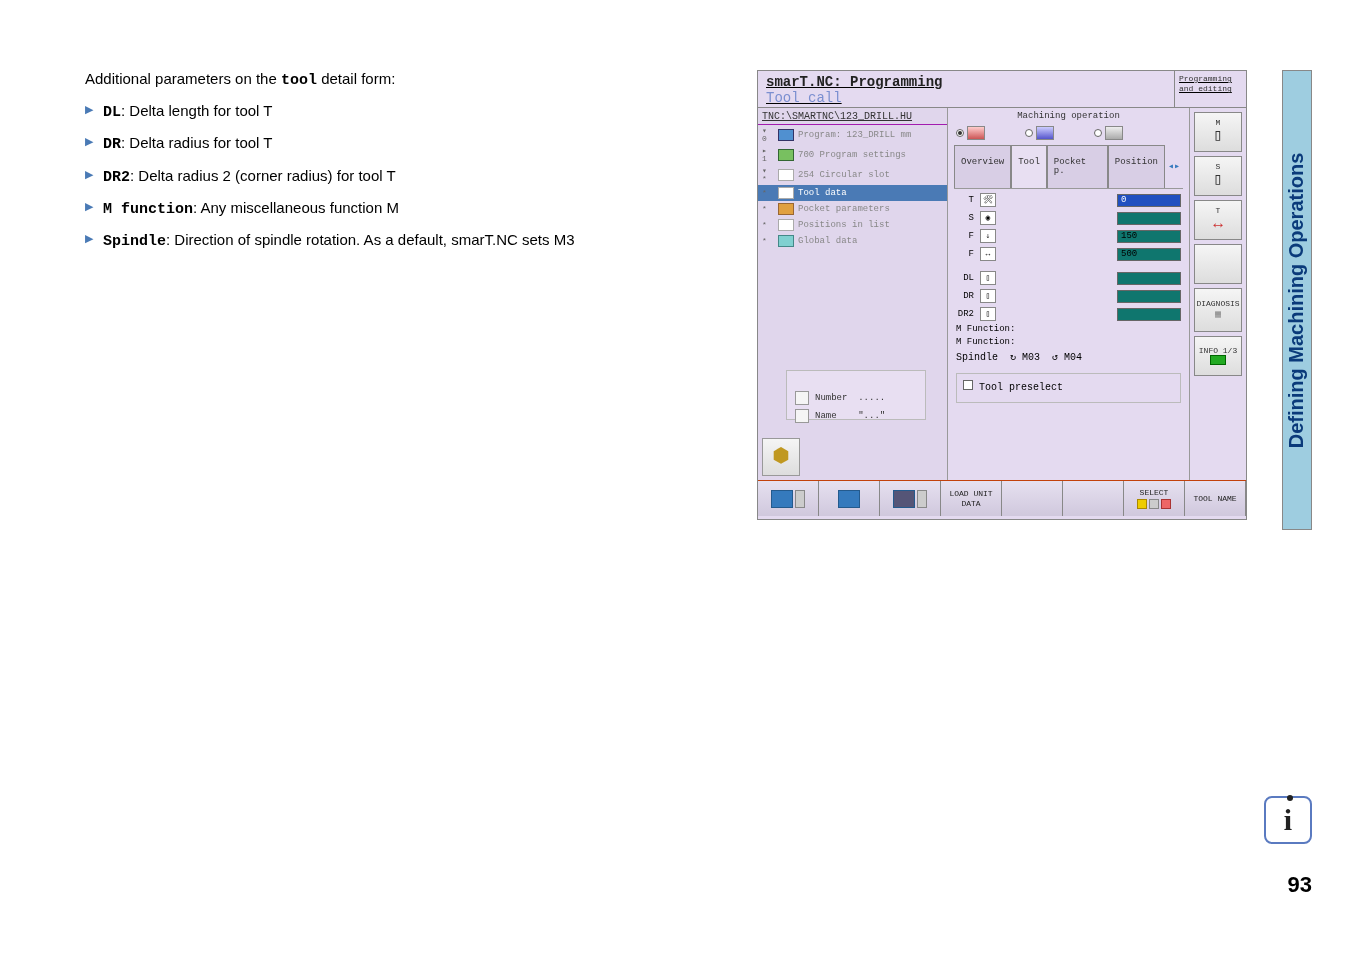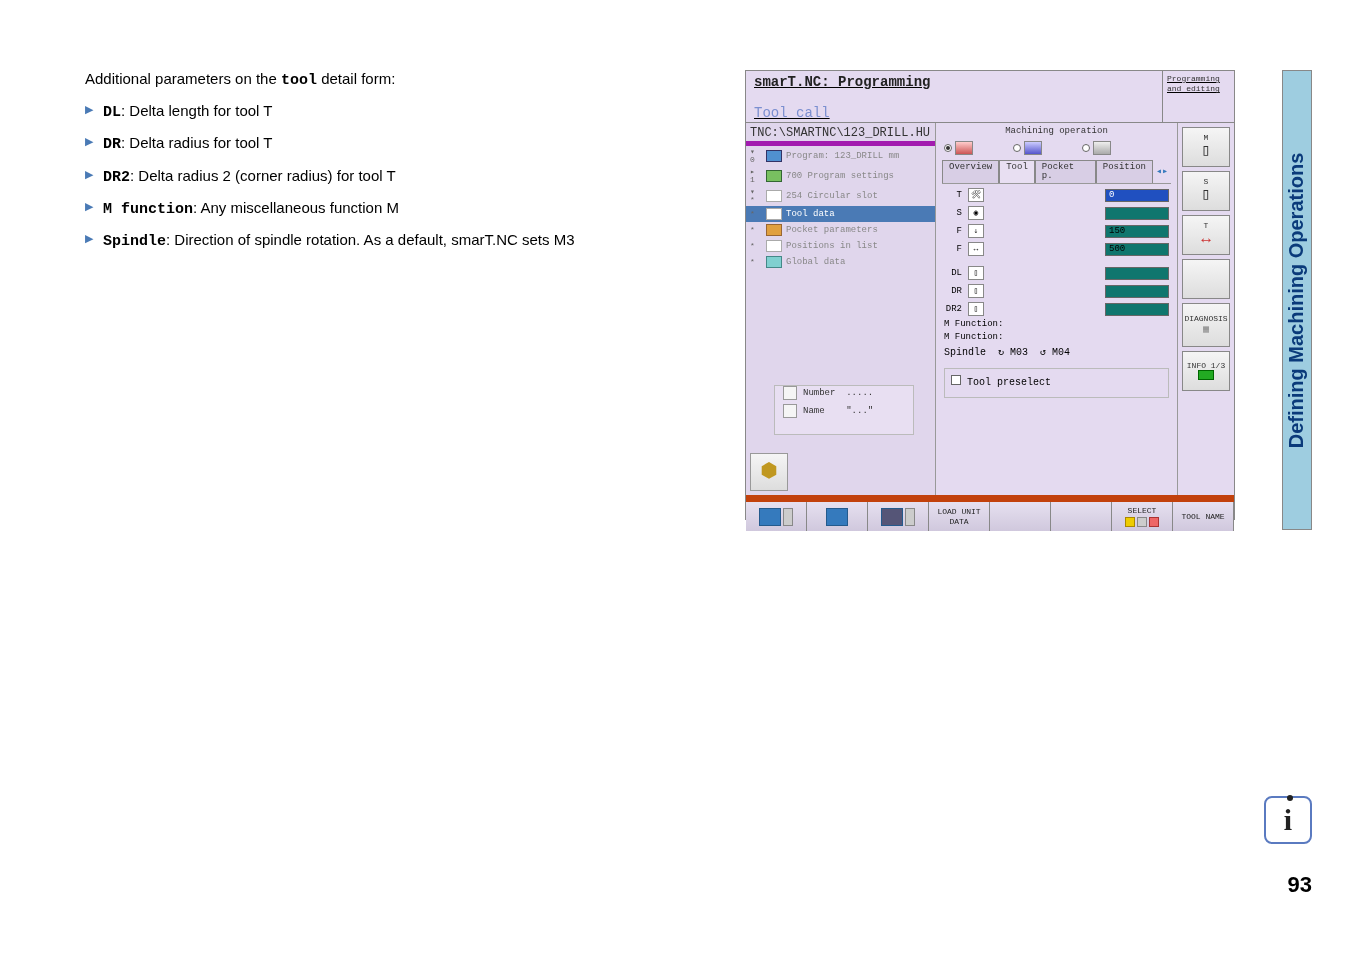--- a/index.html
+++ b/index.html
@@ -10,21 +10,21 @@
     body {
       font-family: Arial, Helvetica, sans-serif;
       background: #fff;
       width: 1352px;
       height: 954px;
       position: relative;
     }
     .page {
       display: flex;
       padding: 70px 40px 40px 85px;
-      gap: 20px;
+      gap: 32px;
     }
     .left-col {
       flex: 0 0 640px;
     }
     .intro {
       font-size: 15px;
       margin-bottom: 12px;
     }
     .intro .bold {
       font-family: "Consolas", "Courier New", monospace;
@@ -75,21 +75,21 @@
       padding: 4px 8px 2px 8px;
     }
     .ss-title .line1 {
       font-size: 14px;
       color: #222;
       font-weight: bold;
     }
     .ss-title .line2 {
       font-size: 14px;
       color: #7b8fd0;
-      margin-top: 17px;
+      margin-top: 2px;
     }
     .ss-mode {
       width: 72px;
       border-left: 1px solid #888;
       padding: 3px 4px;
       font-size: 8px;
       color: #333;
       line-height: 1.3;
     }
     .ss-body {
@@ -97,24 +97,25 @@
       height: calc(100% - 76px);
     }
     .ss-tree {
       flex: 0 0 190px;
       border-right: 1px solid #999;
       background: #e0d6ec;
       padding-top: 2px;
       position: relative;
     }
     .tree-path {
-      font-size: 12px;
+      font-size: 10px;
       padding: 2px 4px;
       color: #333;
-      border-bottom: 5px solid #a21caf;
+      border-bottom: 1px solid #a21caf;
+      text-decoration: underline;
     }
     .tree-row {
       display: flex;
       align-items: center;
       padding: 2px 2px 2px 4px;
       font-size: 9px;
       color: #888;
       gap: 4px;
     }
     .tree-row .marker {
@@ -138,21 +139,21 @@
       white-space: nowrap;
     }
     .tree-info {
       position: absolute;
       bottom: 60px;
       left: 28px;
       width: 140px;
       height: 50px;
       background: #e8dff2;
       border: 1px solid #bbb;
-      padding: 0 8px;
+      padding: 20px 8px;
       font-size: 9px;
       color: #333;
     }
     .tree-info div { margin-bottom: 4px; }
     .tree-info .info-icon {
       display: inline-block;
       width: 14px;
       height: 14px;
       border: 1px solid #999;
       background: #f5f5f5;
@@ -225,21 +226,21 @@
     }
     .tabs-row {
       display: flex;
       gap: 0;
       margin: 2px 4px 2px 4px;
       border-bottom: 1px solid #999;
     }
     .tab {
       border: 1px solid #888;
       border-bottom: none;
-      padding: 2px 6px;
+      padding: 12px 6px;
       font-size: 9px;
       background: #d8cee5;
       color: #333;
     }
     .tab.active {
       background: #e8dff2;
     }
     .field-row {
       display: flex;
       align-items: center;
@@ -312,21 +313,21 @@
       color: #333;
       text-align: center;
       line-height: 1.1;
     }
     .side-btn .bigglyph {
       font-size: 16px;
     }
     .side-btn.diag { height: 44px; }
     .ss-footer {
       display: flex;
-      border-top: 7px solid #c2410c;
+      border-top: 1px solid #c2410c;
       height: 36px;
       align-items: stretch;
     }
     .sk {
       flex: 1;
       border-right: 1px solid #888;
       background: linear-gradient(#e6e0f0, #d0c8dd);
       display: flex;
       align-items: center;
       justify-content: center;

